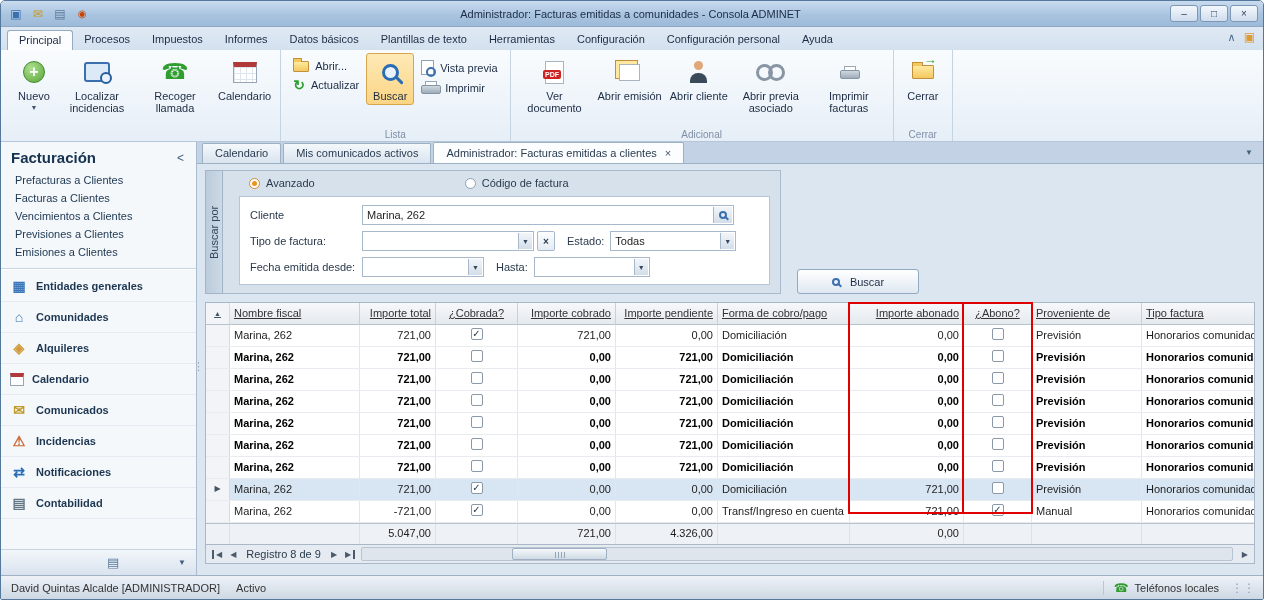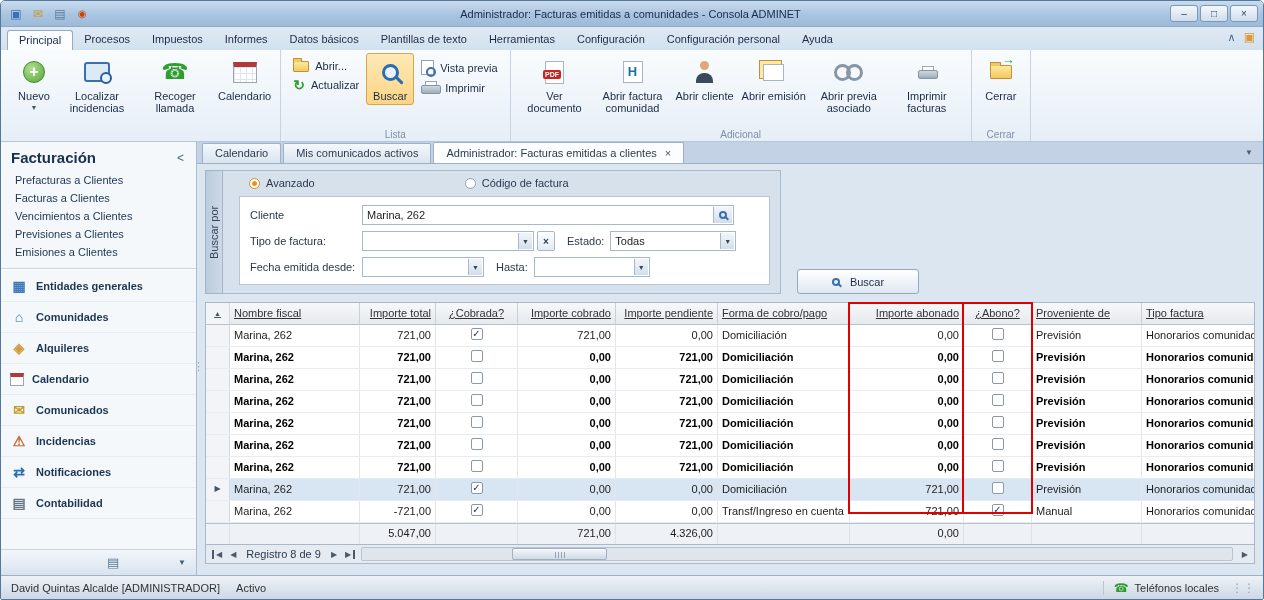--- a/index.html
+++ b/index.html
@@ -274,35 +274,29 @@
 
     <div class="rgroup">
       <div class="bbtn">
         <span class="ibox">
             <span class="ic-pdf"></span>
           </span>
         <span>Ver documento</span>
       </div>
       <div class="bbtn">
         <span class="ibox">
-            <span class="ic-hdoc"></span>
-          </span>
-        <span>Abrir factura comunidad</span>
+            <span class="ic-emision"></span>
+          </span>
+        <span>Abrir emisión</span>
       </div>
       <div class="bbtn">
         <span class="ibox">
             <span class="ic-person"></span>
           </span>
         <span>Abrir cliente</span>
-      </div>
-      <div class="bbtn">
-        <span class="ibox">
-            <span class="ic-emision"></span>
-          </span>
-        <span>Abrir emisión</span>
       </div>
       <div class="bbtn">
         <span class="ibox">
             <span class="ic-chain"></span>
           </span>
         <span>Abrir previa asociado</span>
       </div>
       <div class="bbtn">
         <span class="ibox">
             <span class="ic-print"></span>

